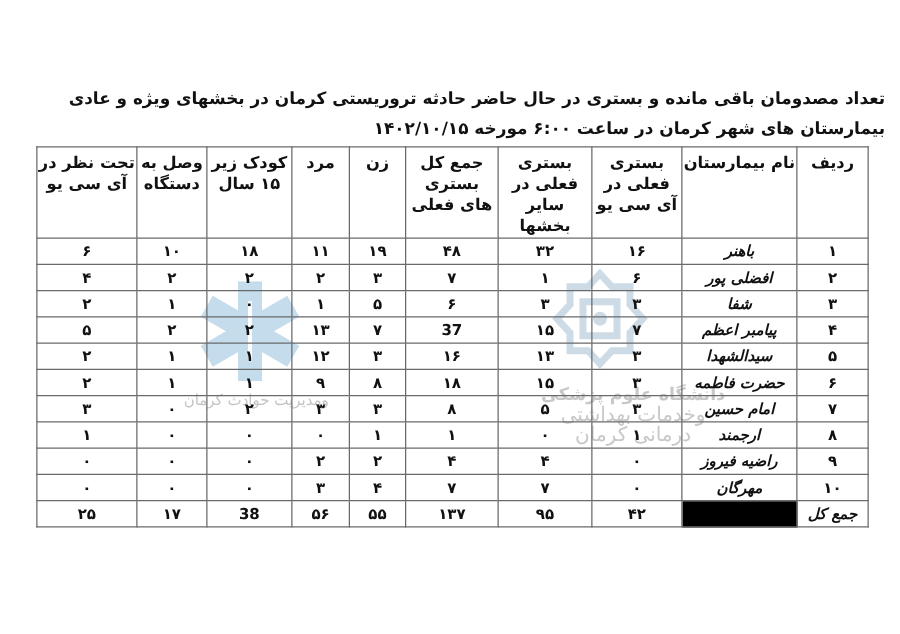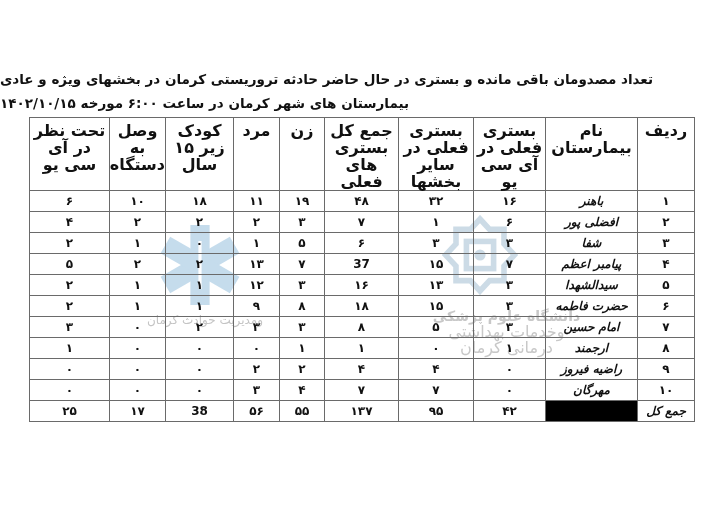--- a/index.html
+++ b/index.html
@@ -1,35 +1,35 @@
 <!DOCTYPE html>
 <html><head>
   <meta charset="utf-8">
   <style>
     html, body { margin: 0; padding: 0; background: #ffffff; }
     body { width: 720px; height: 507px; position: relative; overflow: hidden;
            font-family: "DejaVu Sans", sans-serif; color: #111; }
-    .title { position: absolute; left: 0; width: 708px; text-align: left; direction: rtl;
+    .title { position: absolute; left: 0; width: 708px; text-align: right; direction: rtl;
              font-weight: bold; font-size: 13.5px; color: #111; }
     .t1 { top: 71px; }
     .t2 { top: 95px; }
     .watermark { position: absolute; pointer-events: none; }
     .wm-star { left: 160px; top: 225px; width: 80px; height: 80px; opacity: 0.45; }
     .wm-star-text { left: 120px; top: 313px; width: 170px; text-align: center; direction: rtl;
                     font-size: 12px; color: #c4c4c4; line-height: 15px; }
     .wm-uni { left: 440px; top: 215px; width: 80px; height: 80px; opacity: 0.45; }
     .wm-uni-text { left: 380px; top: 308px; width: 165px; text-align: center; direction: rtl;
                    color: #c8c8c8; line-height: 16px; padding-left: 44px; }
     .wm-uni-text .big { font-size: 14px; font-weight: bold; }
     .wm-uni-text .small { font-size: 16px; }
     table.data { position: absolute; left: 29px; top: 117px; width: 665px; border-collapse: collapse;
                  direction: rtl; table-layout: fixed; z-index: 2; }
     table.data td, table.data th { border: 1.5px solid #6a6a6a; text-align: center; padding: 0;
                  font-size: 12px; font-weight: bold; color: #111; background: transparent; }
-    table.data th { height: 64px; vertical-align: top; padding-top: 4px; font-size: 16px; line-height: 17px; font-weight: bold; }
+    table.data th { height: 64px; vertical-align: top; padding-top: 4px; font-size: 13px; line-height: 17px; font-weight: bold; }
     table.data td { height: 20px; }
     td.name { font-weight: normal; font-size: 12px; font-style: italic; }
     td.blackout { background: #000 !important; }
   </style>
 </head>
 <body>
 
 <div class="title t1">تعداد مصدومان باقی مانده و بستری در حال حاضر حادثه تروریستی کرمان در بخشهای ویژه و عادی</div>
 <div class="title t2">بیمارستان های شهر کرمان در ساعت ۶:۰۰ مورخه ۱۴۰۲/۱۰/۱۵</div>
 

